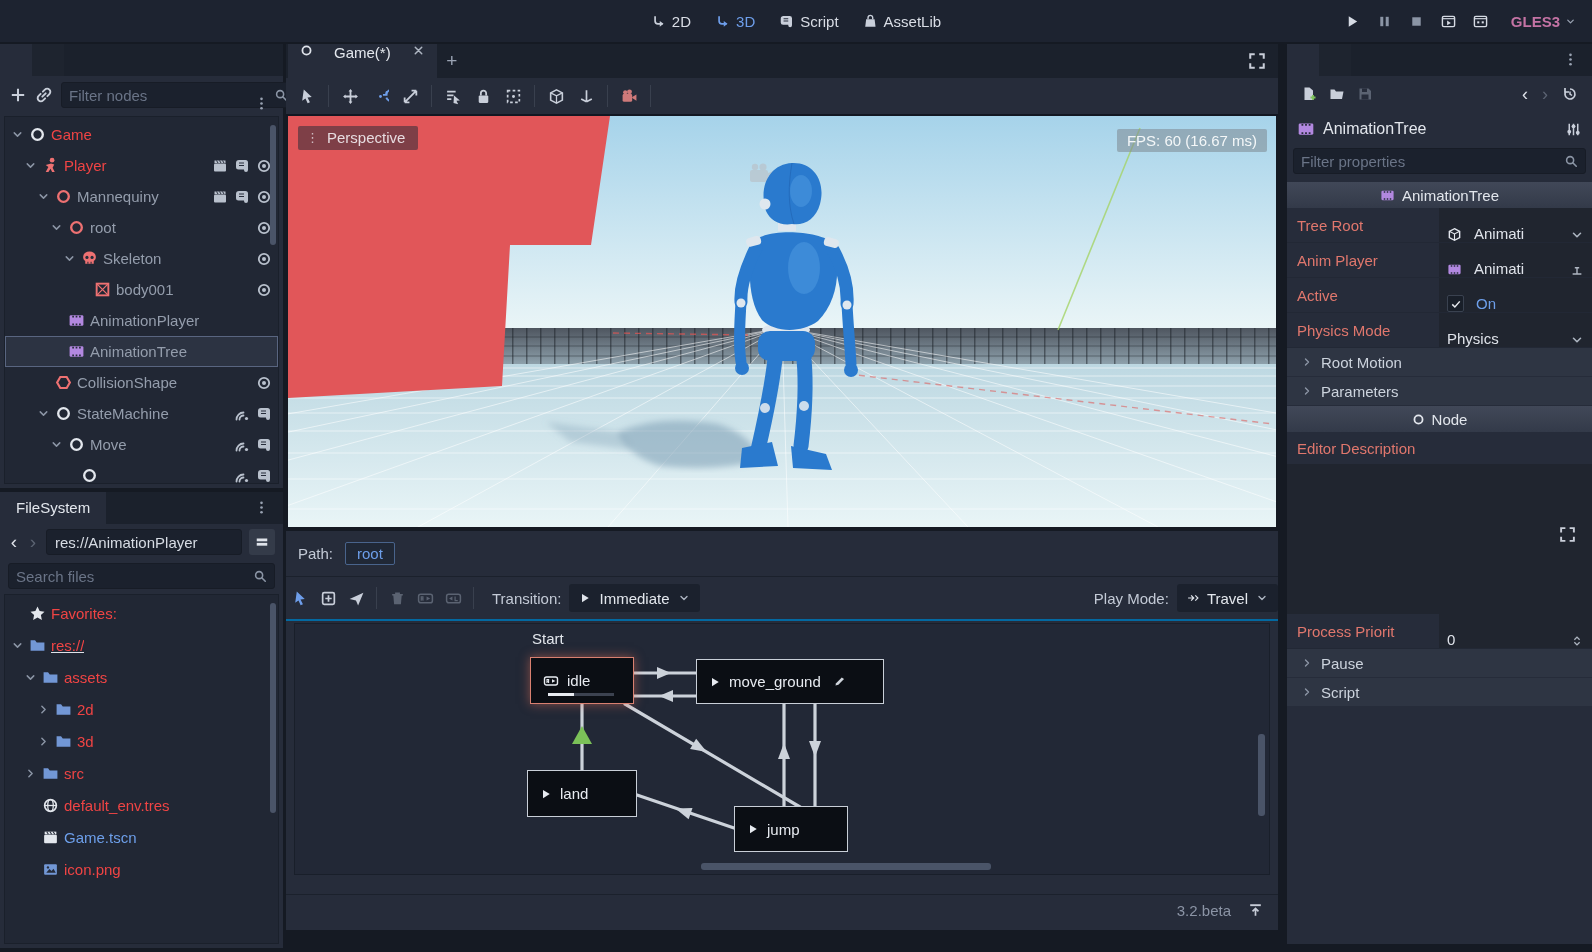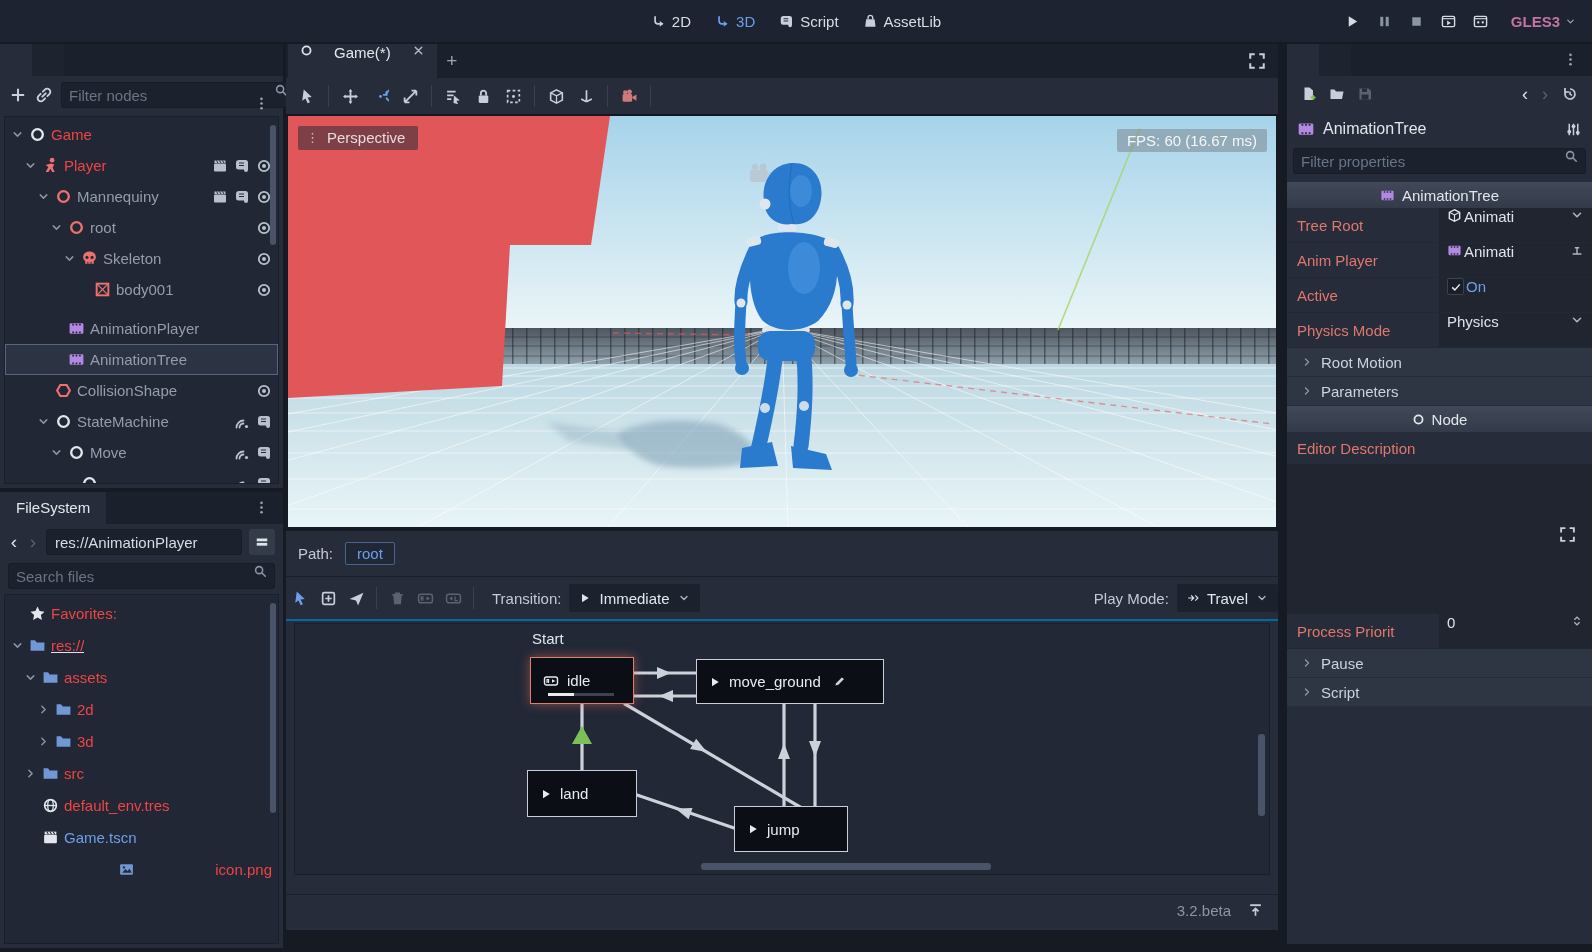--- a/index.html
+++ b/index.html
@@ -22,21 +22,21 @@
 .pbtn .ics{--s:15px}
 .pbtn.dim{color:#8b95a5}
 #renderer{display:flex;align-items:center;gap:5px;color:#c473a4;font-weight:bold;padding:0 10px 0 8px}
 #renderer .ics{--s:11px;color:#9aa3b3}
 
 .dock{position:absolute;background:#262c3a}
 .dtabs{height:32px;background:#1b212c;display:flex;align-items:flex-end}
 .dtab{height:32px;line-height:32px;padding:0 16px;color:#6e7889;background:#1e242f}
 .dtab.active{background:#262c3a;color:#e3e7ed}
 .enddots{margin-left:auto;align-self:center;margin-right:8px;color:#99a2b2;--s:15px}
-.inputbox{flex:1;height:26px;background:#1b212d;border:1px solid #171c26;border-radius:3px;display:flex;padding:0 7px;gap:6px}
+.inputbox{flex:1;height:26px;background:#1b212d;border:1px solid #171c26;border-radius:3px;display:flex;align-items:center;padding:0 7px;gap:6px}
 .inputbox input{flex:1;background:transparent;border:none;outline:none;color:#c6ccd6;font:inherit;min-width:0}
 .inputbox input::placeholder{color:#6a7487}
 .inputbox .ics{--s:14px;color:#8b95a5}
 .vscroll{position:absolute;width:6px;border-radius:3px;background:#4a5468}
 
 #scene-dock{left:0;top:44px;width:283px;height:444px}
 #scene-dock .toolbar{height:38px;display:flex;align-items:center;gap:8px;padding:0 9px}
 .tbicon{--s:18px;color:#c9cfda}
 .treebox{position:absolute;left:4px;right:4px;bottom:4px;background:#212734;border:1px solid #1a202b;overflow:hidden;padding-top:2px}
 #scene-tree{top:72px}
@@ -124,21 +124,21 @@
 .histarrow.dis{color:#5b6372}
 .objrow{height:34px;display:flex;align-items:center;gap:8px;padding:0 10px}
 .objrow .oic{--s:18px;color:#b288e0}
 .objname{font-size:16px;color:#e3e7ed;flex:1}
 .objrow .tools{--s:17px;color:#c9cfda}
 .ifilterwrap{height:36px;padding:2px 6px 8px;display:flex;align-items:center}
 .icat{height:26px;background:linear-gradient(#414858,#333a49);display:flex;align-items:center;justify-content:center;gap:7px;color:#e2e6ec}
 .icat .ics{--s:15px}
 .iprop{display:flex;height:35px;border-bottom:1px solid #222835;align-items:stretch}
 .ipl{flex:0 0 152px;display:flex;align-items:center;padding-left:10px;color:#e0776d;white-space:nowrap;overflow:hidden}
-.ipv{flex:1;background:#20252f;display:flex;align-items:flex-start;gap:2px;padding:0 8px;color:#dfe3ea;overflow:hidden}
+.ipv{flex:1;background:#20252f;display:flex;align-items:flex-end;gap:12px;padding:0 8px;color:#dfe3ea;overflow:hidden}
 .ipv .vic{--s:15px}
 .ipv .trail{margin-left:auto;--s:14px;color:#aeb6c2}
 .cb{width:17px;height:17px;background:#191f29;border:1px solid #3a4250;border-radius:2px;display:flex;align-items:center;justify-content:center;color:#e6e9ee;--s:12px;flex:none}
 .onval{color:#6d9fea}
 .igroup{height:28px;background:#2e3543;display:flex;align-items:center;gap:8px;padding-left:14px;color:#ccd3dd;margin-bottom:1px}
 .igroup .e{--s:12px;color:#8d96a6}
 .idlabel{height:32px;display:flex;align-items:center;padding-left:10px;color:#e0776d}
 .idbox{height:150px;background:#20252f;position:relative}
 .idbox .expand{position:absolute;right:16px;top:62px;--s:17px;color:#c9ced9}
 </style>
@@ -634,21 +634,21 @@
         <span class="lbl muted">body001</span>
         <span class="sp"></span>
         <span style="display:inline-flex">
           <span class="rb">
             <svg viewBox="0 0 16 16" class="g">
               <use href="#i-eye"></use>
             </svg>
           </span>
         </span>
       </div>
-      <div class="trow" style="padding-left: 45px; margin-top: 8px;">
+      <div class="trow" style="padding-left: 45px;">
         <span class="exp ics noexp"></span>
         <span class="ics nico c-purple">
           <svg viewBox="0 0 16 16" class="g">
             <use href="#i-film"></use>
           </svg>
         </span>
         <span class="lbl muted">AnimationPlayer</span>
         <span class="sp"></span>
         <span style="display:inline-flex"></span>
       </div>
@@ -876,21 +876,21 @@
       </div>
       <div class="trow" style="padding-left: 19px;">
         <span class="exp ics noexp"></span>
         <span class="ics nico c-white">
           <svg viewBox="0 0 16 16" class="g">
             <use href="#i-movie"></use>
           </svg>
         </span>
         <span class="lbl link">Game.tscn</span>
       </div>
-      <div class="trow" style="padding-left: 19px; justify-content: space-between;">
+      <div class="trow" style="padding-left: 19px;">
         <span class="exp ics noexp"></span>
         <span class="ics nico c-folder">
           <svg viewBox="0 0 16 16" class="g">
             <use href="#i-image"></use>
           </svg>
         </span>
         <span class="lbl bright">icon.png</span>
       </div>
     </div>
 </div>

